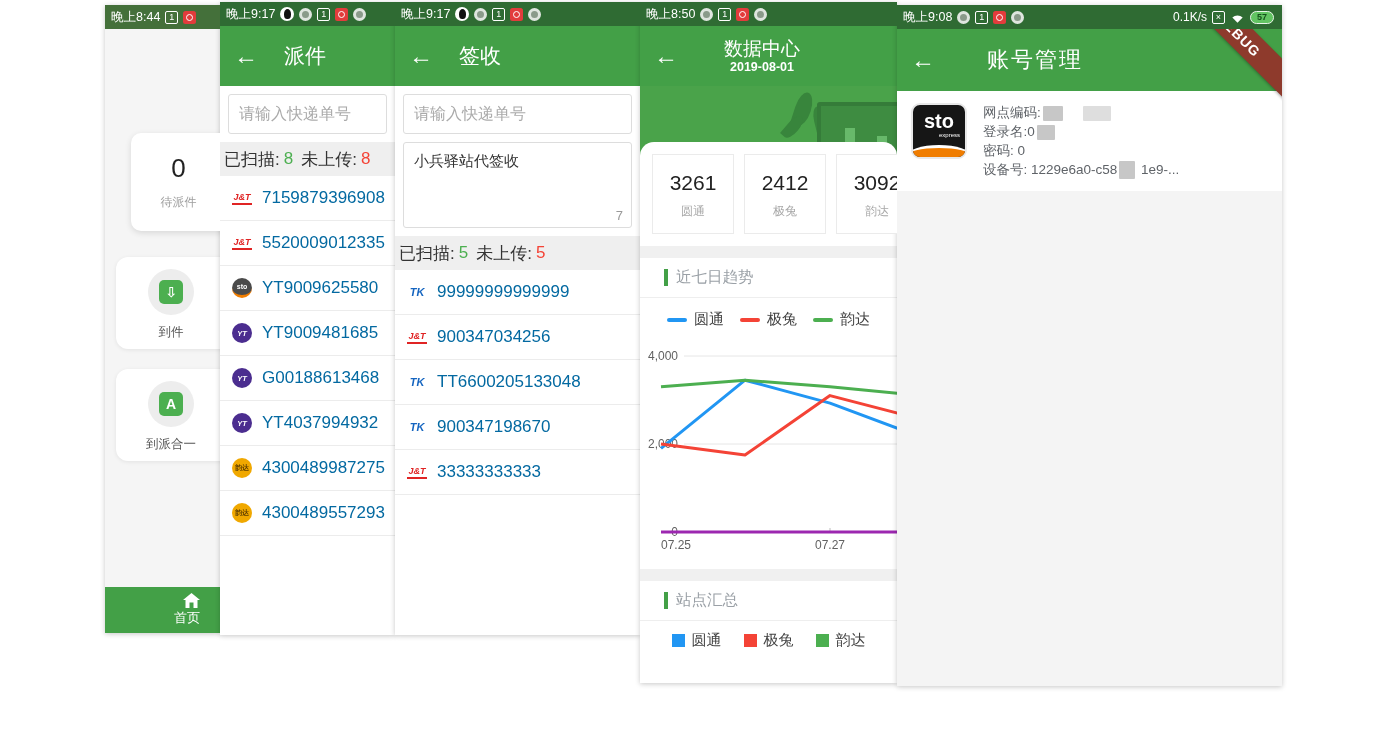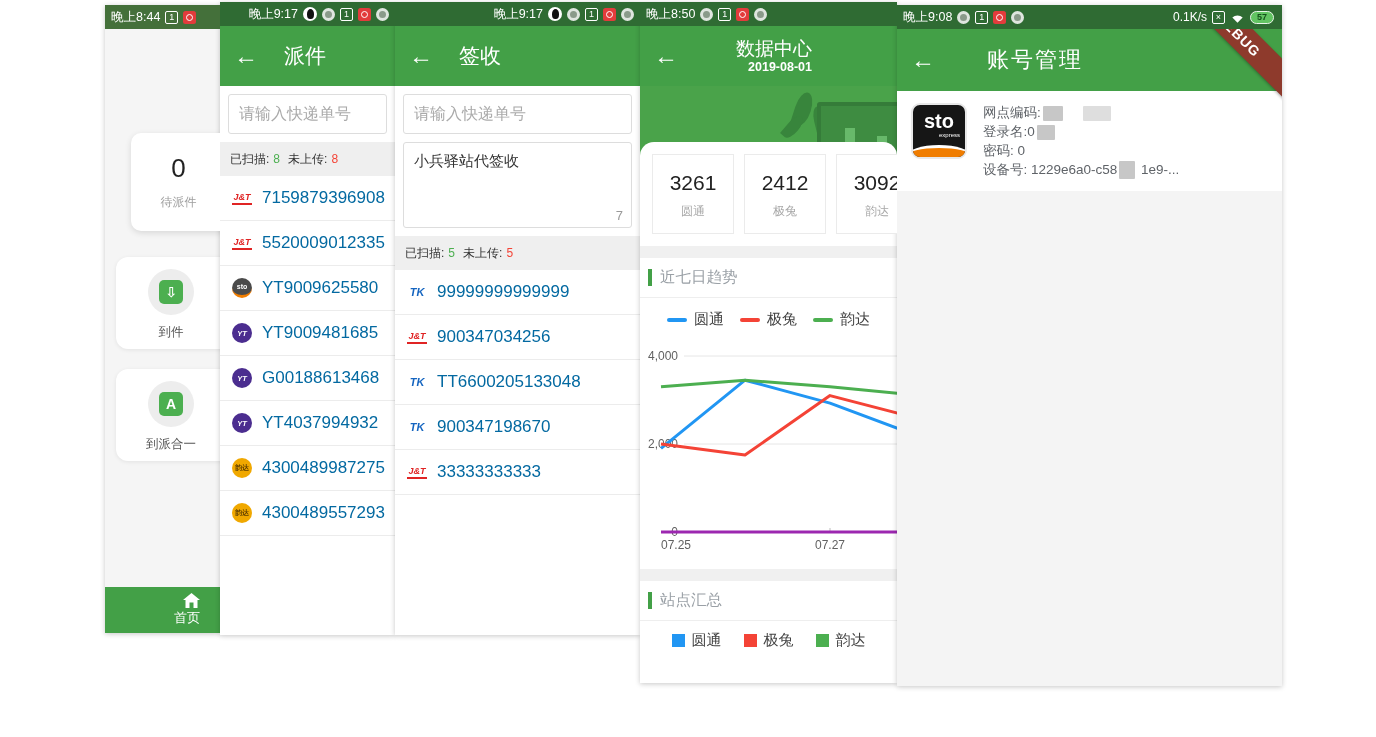--- a/index.html
+++ b/index.html
@@ -53,32 +53,32 @@
   .acard .gsq { width:24px; height:24px; border-radius:5px; background:#4caf50; color:#fff;
     display:flex; align-items:center; justify-content:center; font-size:14px; font-weight:bold; }
   .acard .lab { font-size:12.5px; color:#555; margin-top:9px; }
   #p1 .bottombar { position:absolute; left:0; bottom:0; width:100%; height:46px; background:#43a047;
     display:flex; flex-direction:column; align-items:flex-end; justify-content:center;
     padding-right:20px; color:#fff; }
   #p1 .bottombar .lab { font-size:13px; margin-top:1px; }
   
   #p2 { left:220px; top:2px; width:175px; height:633px; }
   #p3 { left:395px; top:2px; width:245px; height:633px; }
-  #p2 .sbar,#p3 .sbar { background:#2f6b33;justify-content:flex-end; }
+  #p2 .sbar,#p3 .sbar { background:#2f6b33; }
   #p2 .hdr,#p3 .hdr { height:60px; }
   .searchwrap { padding:8px; }
   .searchbox { width:100%; height:40px; border:1px solid #ddd; border-radius:3px;
     font-size:16px; padding:0 10px; color:#333; outline:none;
     font-family:"Liberation Sans","DejaVu Sans",sans-serif; }
   .searchbox::placeholder { color:#aaa; }
   .notebox { margin:0 8px 8px; height:86px; border:1px solid #ddd; border-radius:3px;
     background:#fff; position:relative; padding:9px 10px; font-size:15px; color:#333; }
   .notebox .counter { position:absolute; right:8px; bottom:4px; font-size:13px; color:#999; }
   .scanbar { height:34px; background:#efefef; display:flex; align-items:center;
-    padding:0 10px; font-size:12px; color:#333; gap:4px; }
+    padding:0 4px; font-size:17px; color:#333; gap:4px; }
   .scan-g { color:#4caf50; } .scan-r { color:#f44336; }
   .rows .row { height:45px; display:flex; align-items:center; gap:10px; padding:0 12px;
     border-bottom:1px solid #ececec; white-space:nowrap; }
   .rows .no { font-size:17px; color:#0369a1; }
   .cicon { flex:0 0 auto; width:20px; height:20px; display:flex; align-items:center;
     justify-content:center; font-weight:bold; border-radius:50%; font-style:italic; }
   .ic-jt { color:#e02424; font-size:9px; border-radius:0; border-bottom:2px solid #e02424; height:14px; }
   .ic-sto { background:#4a4a4a; color:#fff; font-size:7px; font-style:normal;
     border-bottom:3px solid #f07d00; }
   .ic-yto { background:#4b2d8f; color:#fff; font-size:7.5px; }
@@ -98,21 +98,21 @@
   .board i { display:block; width:10px; background:#67b96a; }
   .leaf { position:absolute; background:#38853c; border-radius:50% 50% 50% 0; }
   .sheet { position:relative; margin-top:-58px; background:#fff; border-radius:14px 14px 0 0;
     padding:12px 0 0 12px; z-index:2; }
   .stats { display:flex; gap:10px; }
   .stat { flex:0 0 82px; height:80px; border:1px solid #ebebeb; border-radius:0;
     text-align:center; background:#fff; }
   .stat .v { font-size:21px; color:#222; margin-top:16px; }
   .stat .l { font-size:12px; color:#a8a8a8; margin-top:8px; }
   .graystrip { height:12px; background:#f0f0f0; }
-  .sechdr { display:flex; align-items:center; gap:8px; height:40px; padding:0 8px;
+  .sechdr { display:flex; align-items:center; gap:8px; height:40px; padding:0 24px;
     border-bottom:1px solid #eee; }
   .sechdr .gbar { width:4px; height:17px; background:#43a047; }
   .sechdr .t { font-size:15.5px; color:#9aa0a6; }
   .legend { display:flex; justify-content:center; align-items:center; gap:16px; padding:12px 0 4px; }
   .legend .li { display:flex; align-items:center; gap:7px; font-size:15px; color:#424242; }
   .legend .dash { width:20px; height:4px; border-radius:2px; }
   .legend2 { display:flex; justify-content:center; gap:22px; padding:10px 0; }
   .legend2 .li { display:flex; align-items:center; gap:7px; font-size:15px; color:#424242; }
   .legend2 .sq { width:13px; height:13px; }
   
@@ -297,21 +297,21 @@
 <div class="panel" id="p4">
   <div class="sbar">
     <span class="time">晚上8:50</span>
     <span class="si si-gray"></span>
     <span class="si si-box1">1</span>
     <span class="si si-red"></span>
     <span class="si si-gray"></span>
   </div>
   <div class="hdr">
     <span class="back">←</span>
-    <span class="hgroup" style="margin-left:32px;text-align:right;">
+    <span class="hgroup" style="margin-left:20px;text-align:center;">
       <div class="ttl">数据中心</div>
       <div class="date">2019-08-01</div>
     </span>
   </div>
   <div class="banner">
     <span class="leaf" style="right:86px;top:6px;width:16px;height:34px;transform:rotate(18deg);"></span>
     <span class="leaf" style="right:70px;top:20px;width:13px;height:28px;transform:rotate(-14deg);"></span>
     <span class="leaf" style="right:98px;top:28px;width:12px;height:26px;transform:rotate(40deg);"></span>
     <div class="board">
       <i style="height:22px;"></i>

